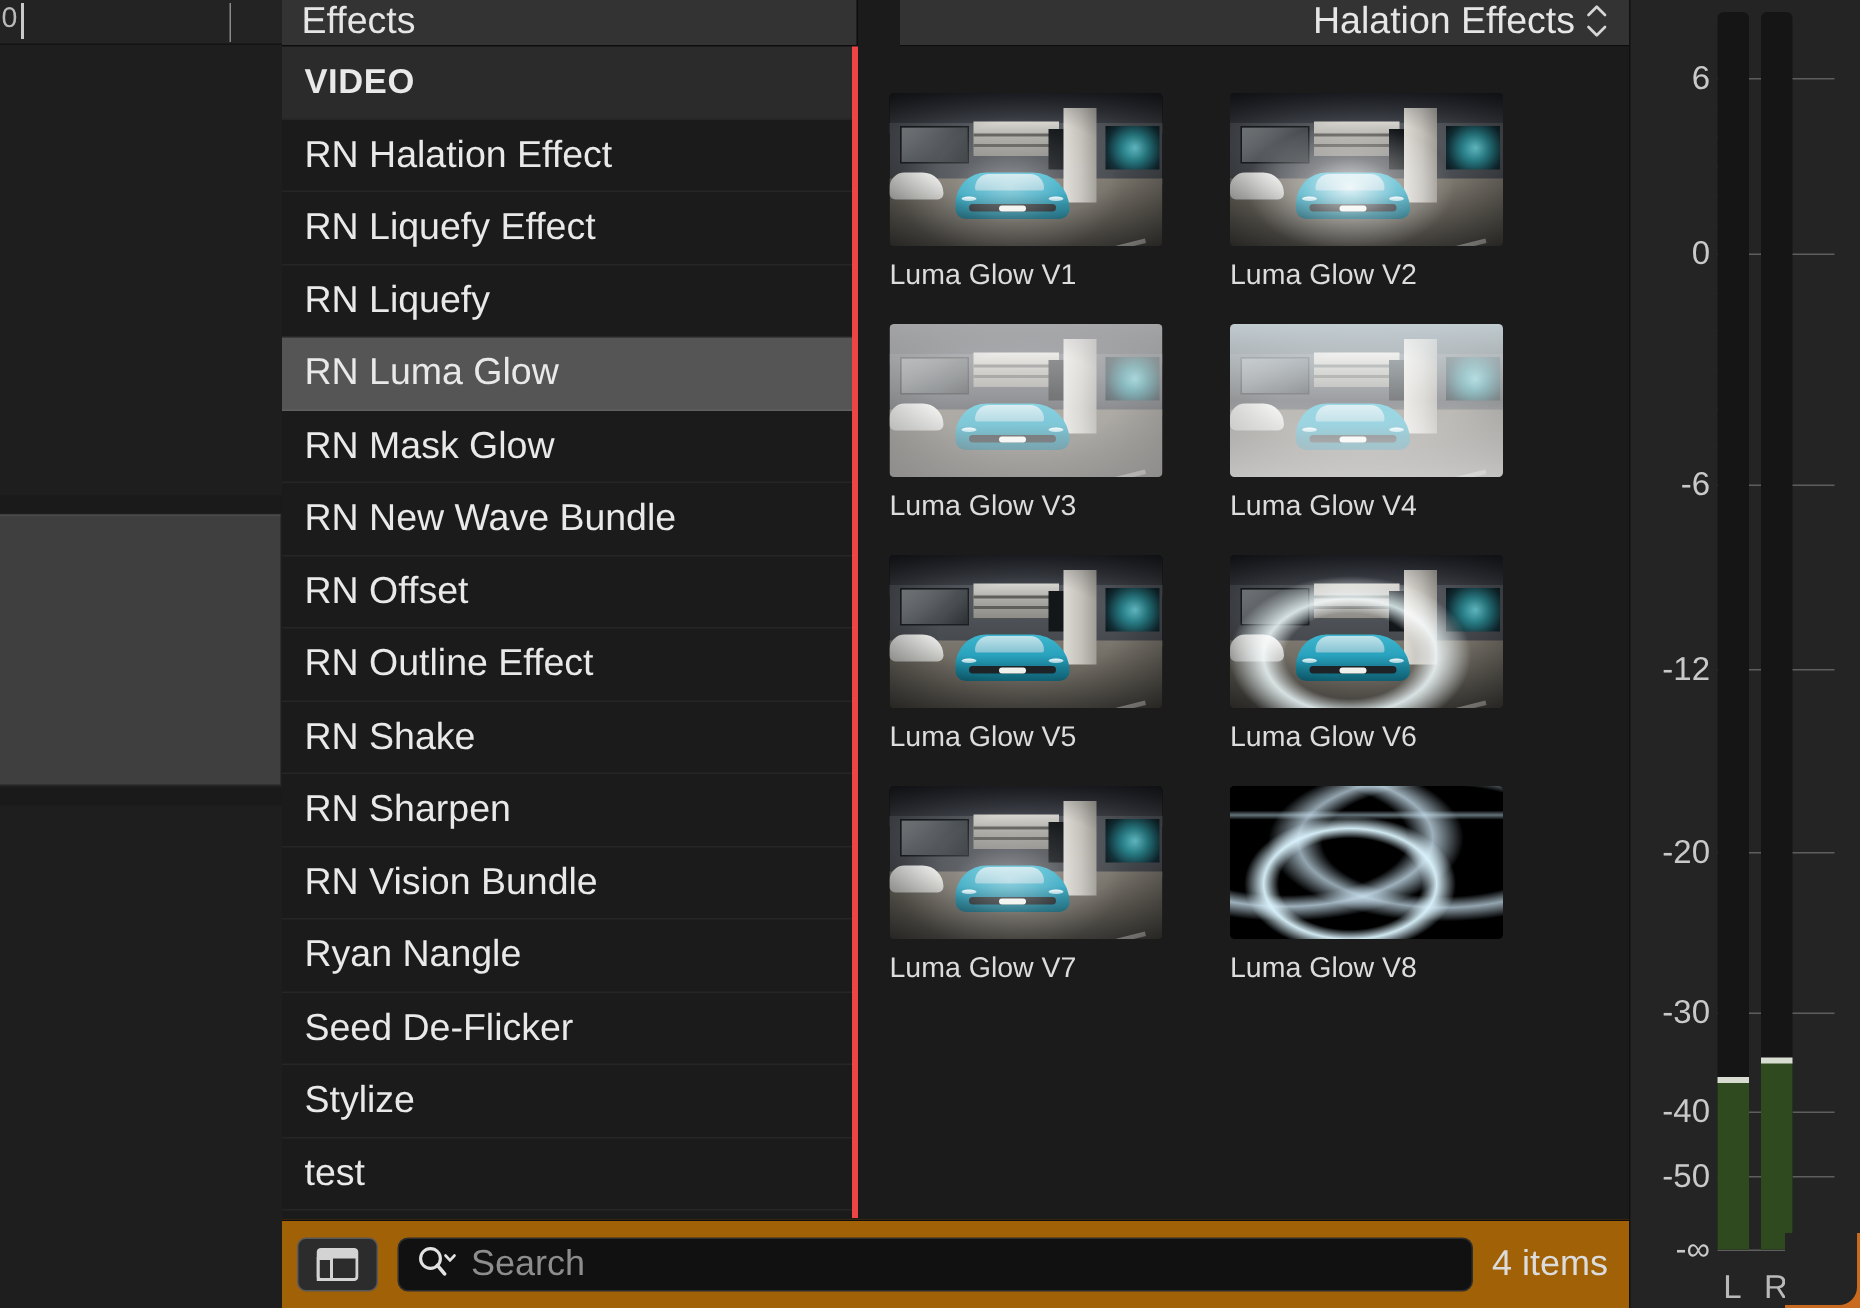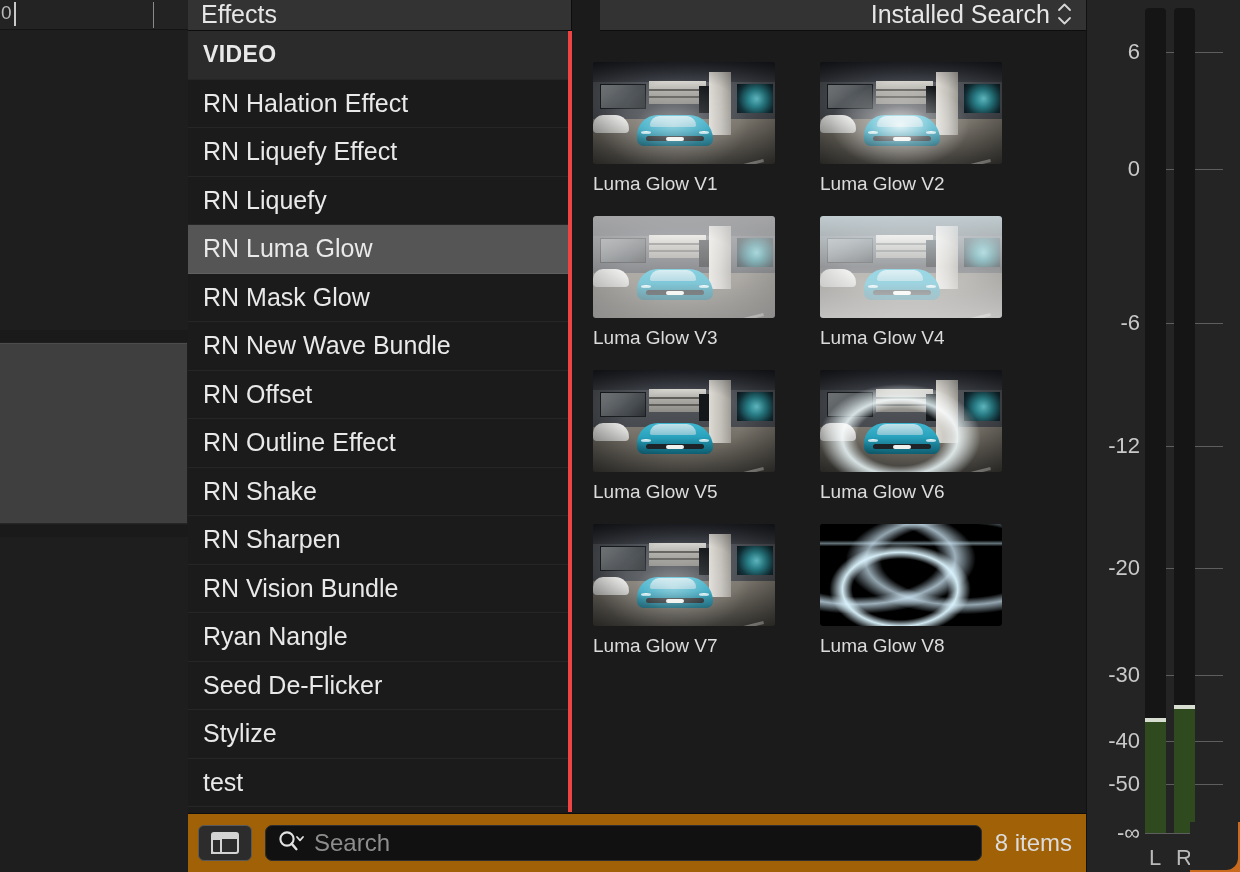--- a/index.html
+++ b/index.html
@@ -298,21 +298,21 @@
     <div class="bg-strip-bot"></div>
   </div>
 
   <div class="panel">
 
     <div class="titlebar">
       <div class="tb-left">
         <span class="tb-left-title">Effects</span>
       </div>
       <div class="tb-right">
-        <span class="tb-right-title">Installed Search</span>
+        <span class="tb-right-title">Halation Effects</span>
         <span class="stepper">
           <svg width="15" height="10" viewBox="0 0 15 10">
               <path d="M2 7 L7.5 1.5 L13 7" stroke="#d6d6d6" stroke-width="1.8" fill="none" stroke-linecap="round" stroke-linejoin="round"></path>
             </svg>
           <svg width="15" height="10" viewBox="0 0 15 10">
               <path d="M2 3 L7.5 8.5 L13 3" stroke="#d6d6d6" stroke-width="1.8" fill="none" stroke-linecap="round" stroke-linejoin="round"></path>
             </svg>
         </span>
       </div>
     </div>
@@ -616,21 +616,21 @@
       <div class="search">
         <span>
           <svg width="27" height="22" viewBox="0 0 27 22">
             <circle cx="9" cy="9" r="6.6" fill="none" stroke="#e2e2e2" stroke-width="2.1"></circle>
             <line x1="13.6" y1="13.6" x2="18.4" y2="19.2" stroke="#e2e2e2" stroke-width="2.4" stroke-linecap="round"></line>
             <path d="M19 7 L22 10.3 L25 7" stroke="#e2e2e2" stroke-width="1.8" fill="none" stroke-linecap="round" stroke-linejoin="round"></path>
           </svg>
         </span>
         <span class="search-ph">Search</span>
       </div>
-      <span class="itemcount">8 items</span>
+      <span class="itemcount">4 items</span>
     </div>
   </div>
 
   <div class="meter">
     <div class="meter-sep"></div>
     <div class="meter-scale" id="meter-scale">
         <div class="mk" style="top: 52px;">
           <div class="line"></div>
           <div class="lbl">6</div>
         </div>

